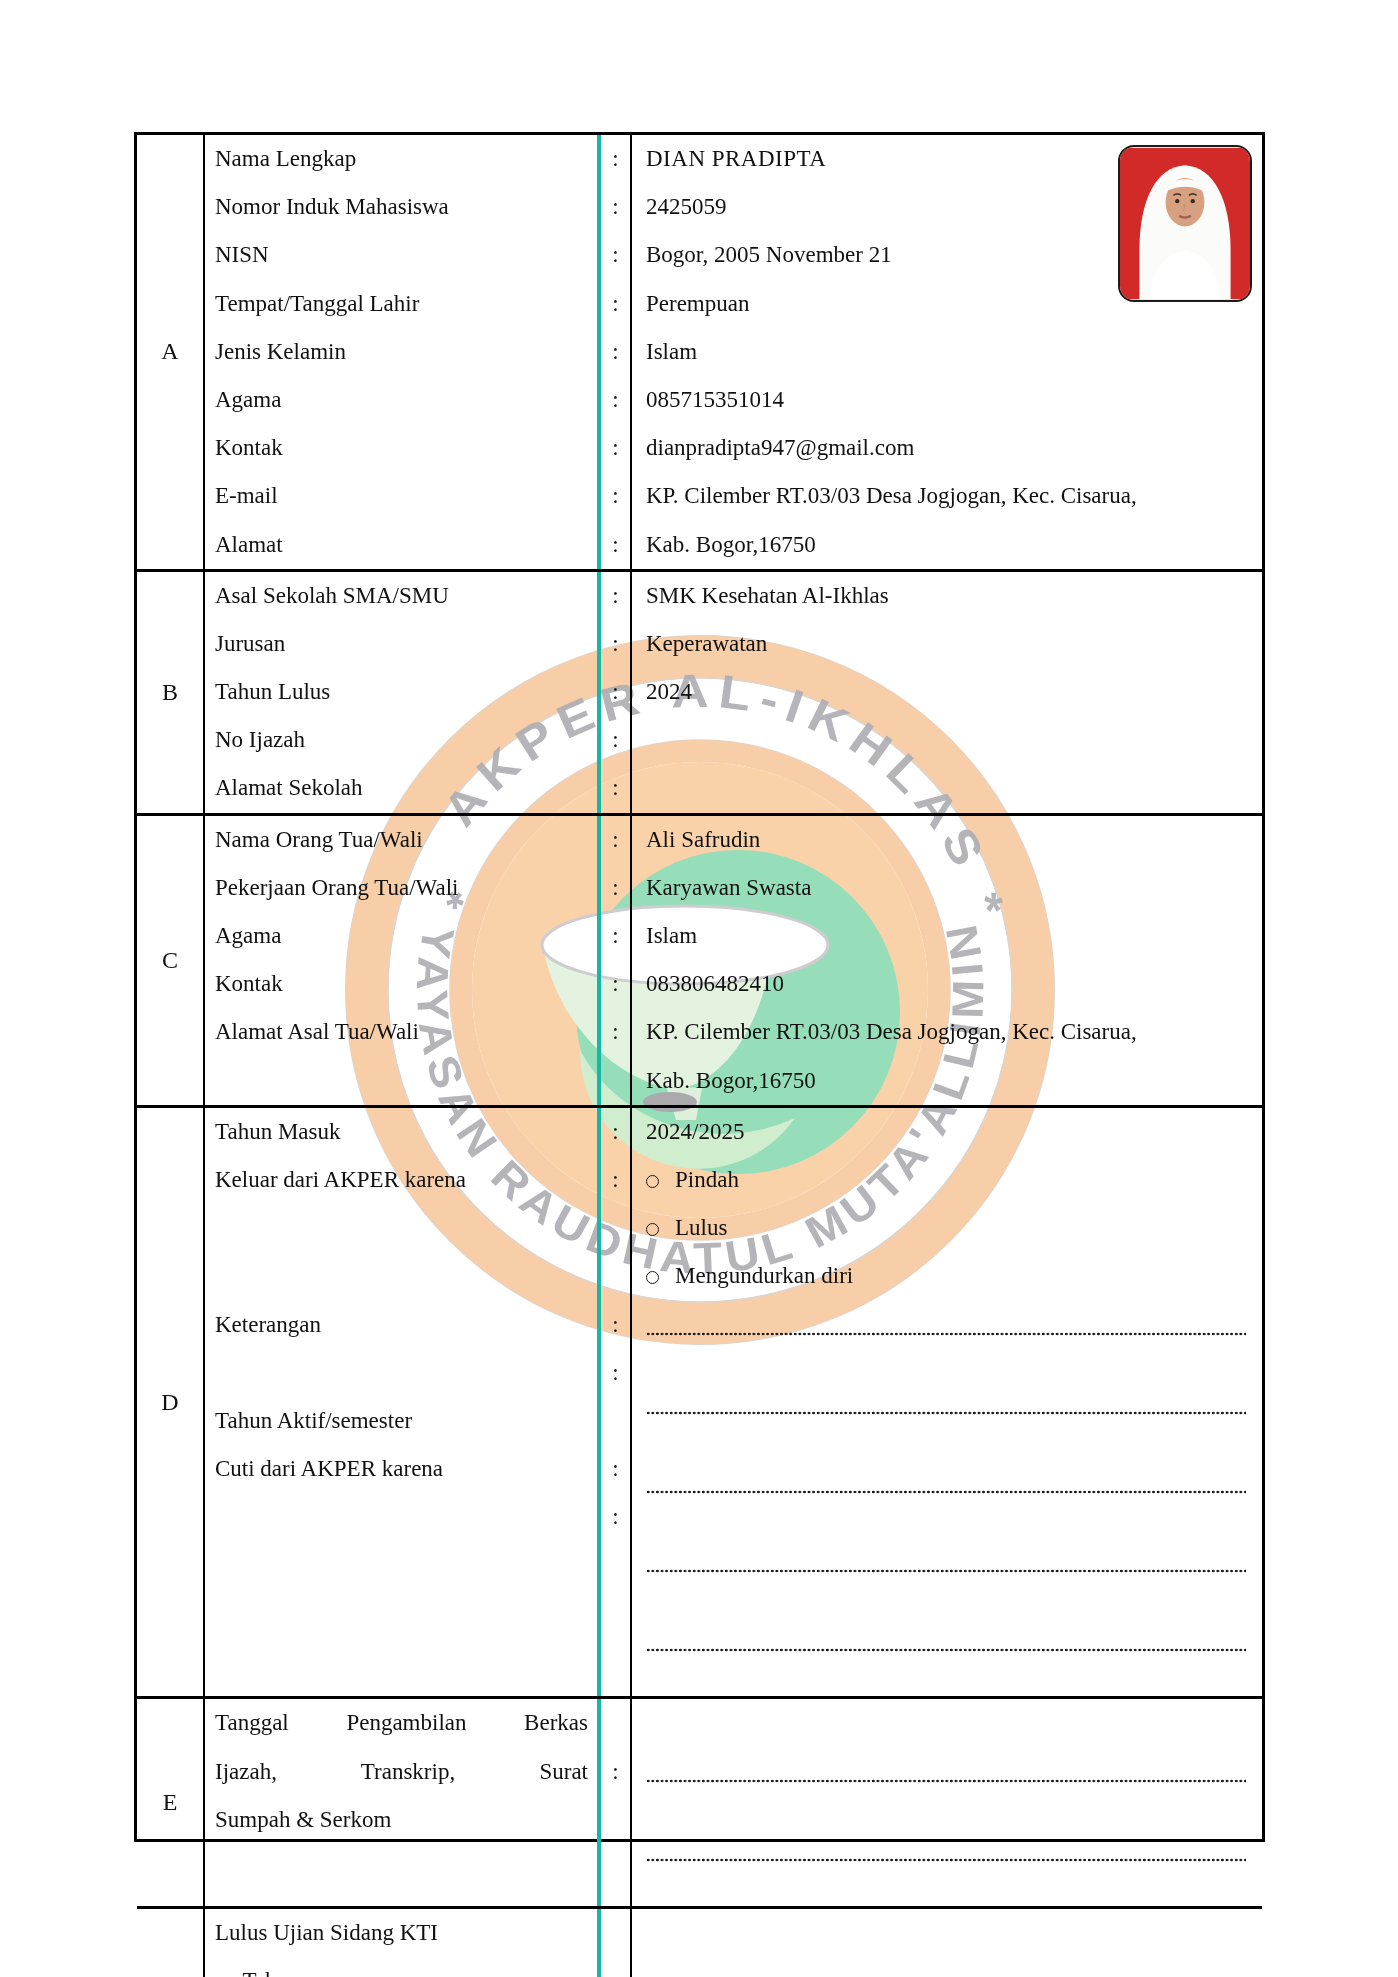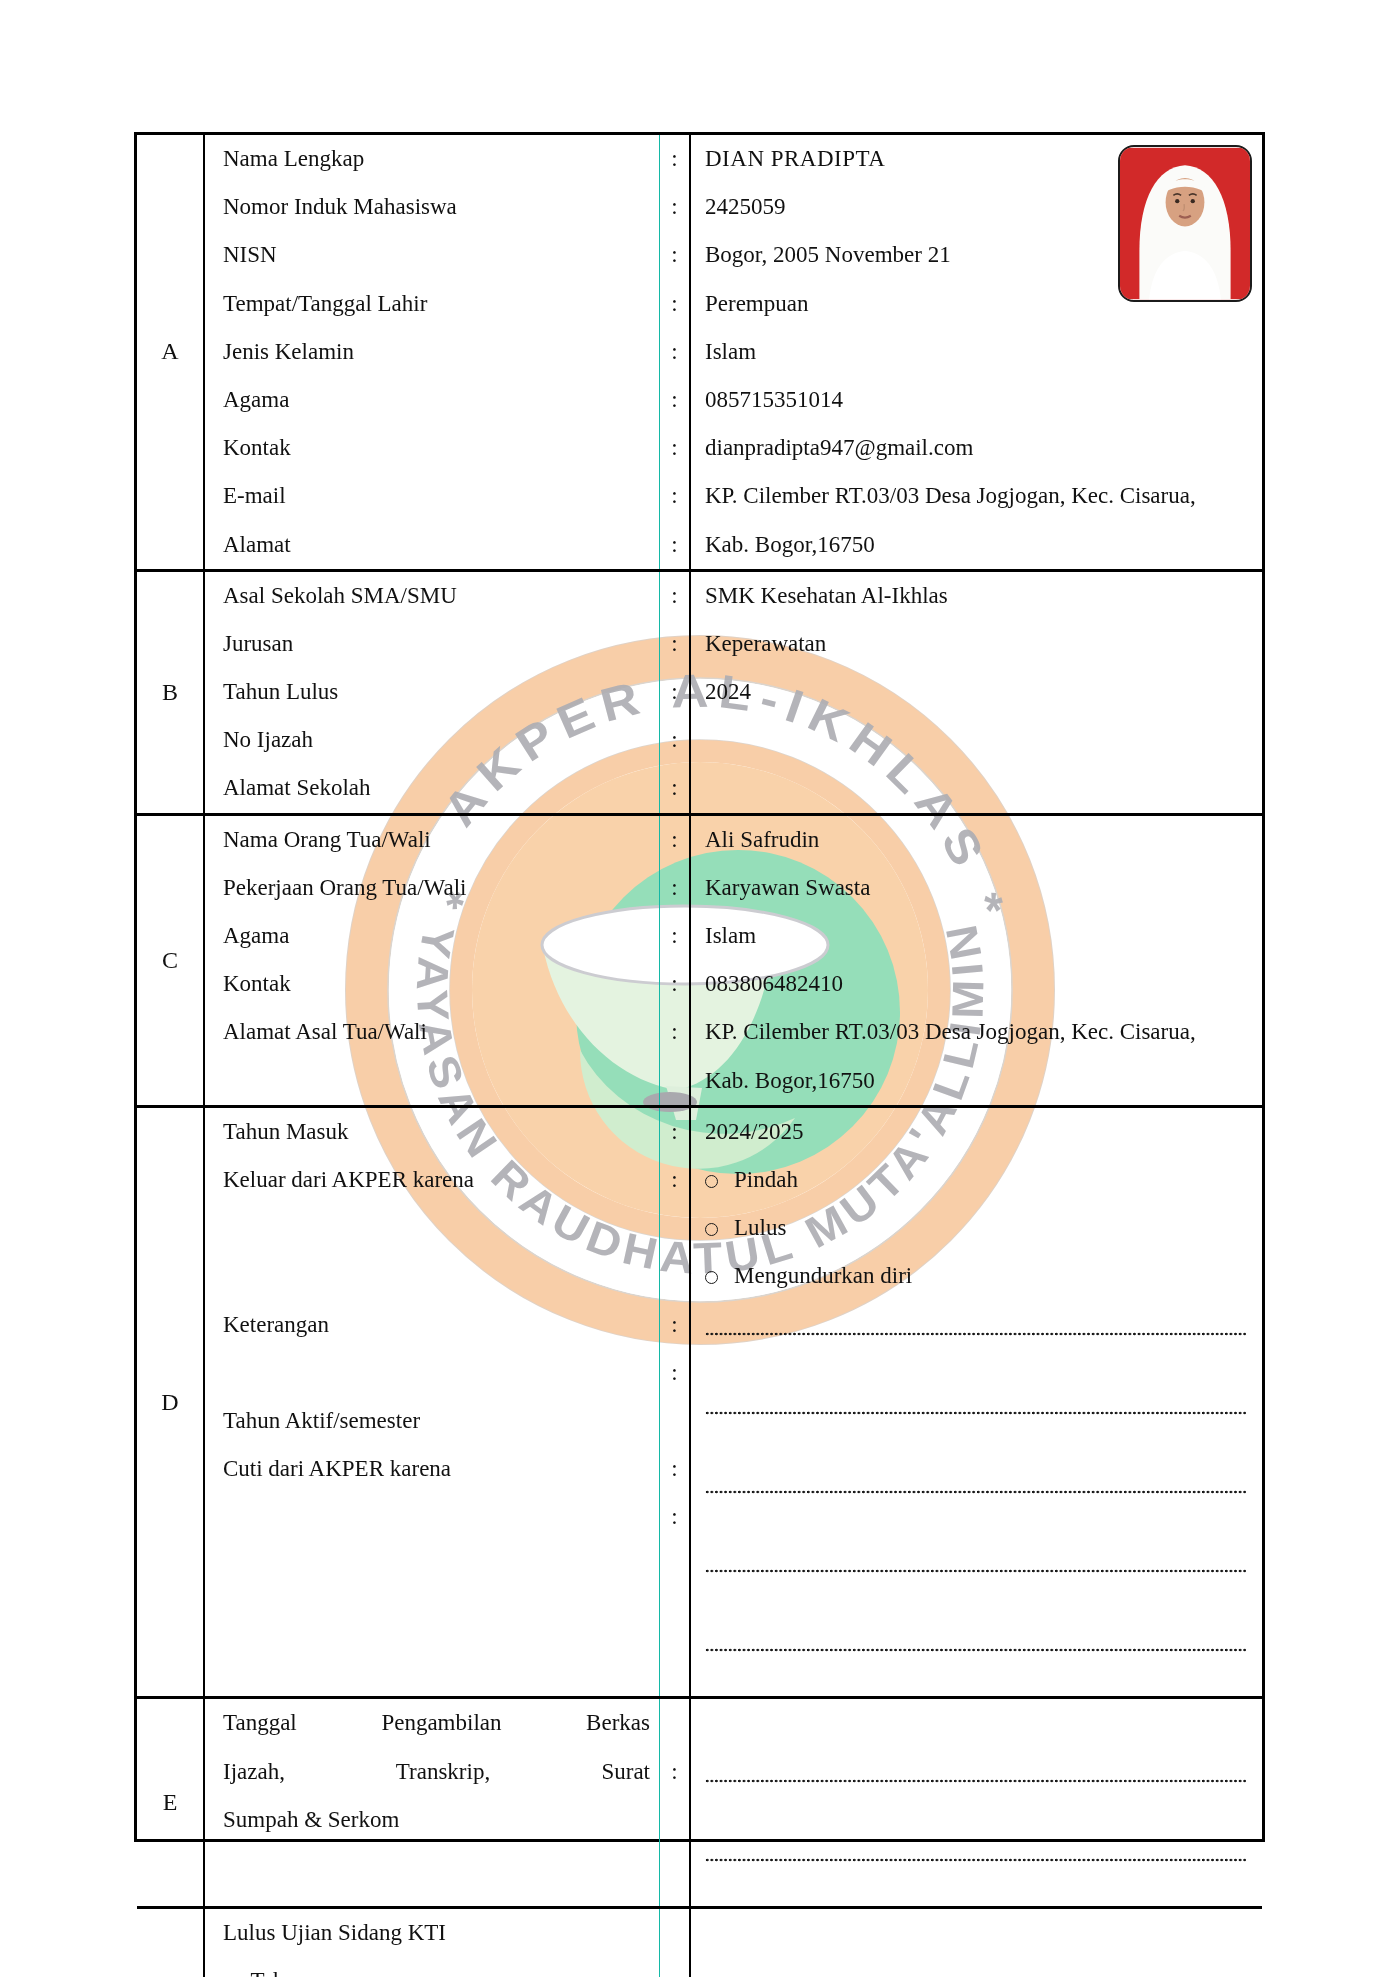--- a/index.html
+++ b/index.html
@@ -13,21 +13,21 @@
   
   .form-table{
     position:absolute;left:134px;top:132px;width:1131px;height:1710px;
     border:3px solid #000;box-sizing:border-box;z-index:2;background:transparent;
     display:flex;flex-direction:column;
   }
   .section{display:flex;box-sizing:border-box;}
   .section + .section{border-top:3px solid #000;}
   .c-letter{width:68px;box-sizing:border-box;border-right:2px solid #000;
     display:flex;align-items:center;justify-content:center;font-size:24px;}
-  .c-label{width:455px;box-sizing:border-box;border-right:1px solid #14b8a6;padding:0 9px 0 18px;}
+  .c-label{width:396px;box-sizing:border-box;border-right:4px solid #14b8a6;padding:0 9px 0 10px;}
   .c-colon{width:31px;box-sizing:border-box;border-right:2px solid #000;text-align:center;}
   .c-value{flex:1;box-sizing:border-box;padding-left:14px;padding-right:10px;min-width:0;}
   .row{height:48.2px;line-height:48.2px;font-size:23px;white-space:nowrap;overflow:visible;}
   .row.just{text-align:justify;text-align-last:justify;white-space:normal;
     line-height:48.2px;height:48.2px;overflow:hidden;}
   .bold{font-weight:normal;letter-spacing:.5px;}
   .dotline{height:4px;margin-top:31px;margin-right:6px;
     background-image:radial-gradient(circle at 2px 2px,#161616 1.25px,transparent 1.6px);
     background-size:4.6px 4px;background-repeat:repeat-x;}
   .radio{display:inline-block;width:13px;height:13px;border:1.6px solid #1b1b1b;border-radius:50%;

